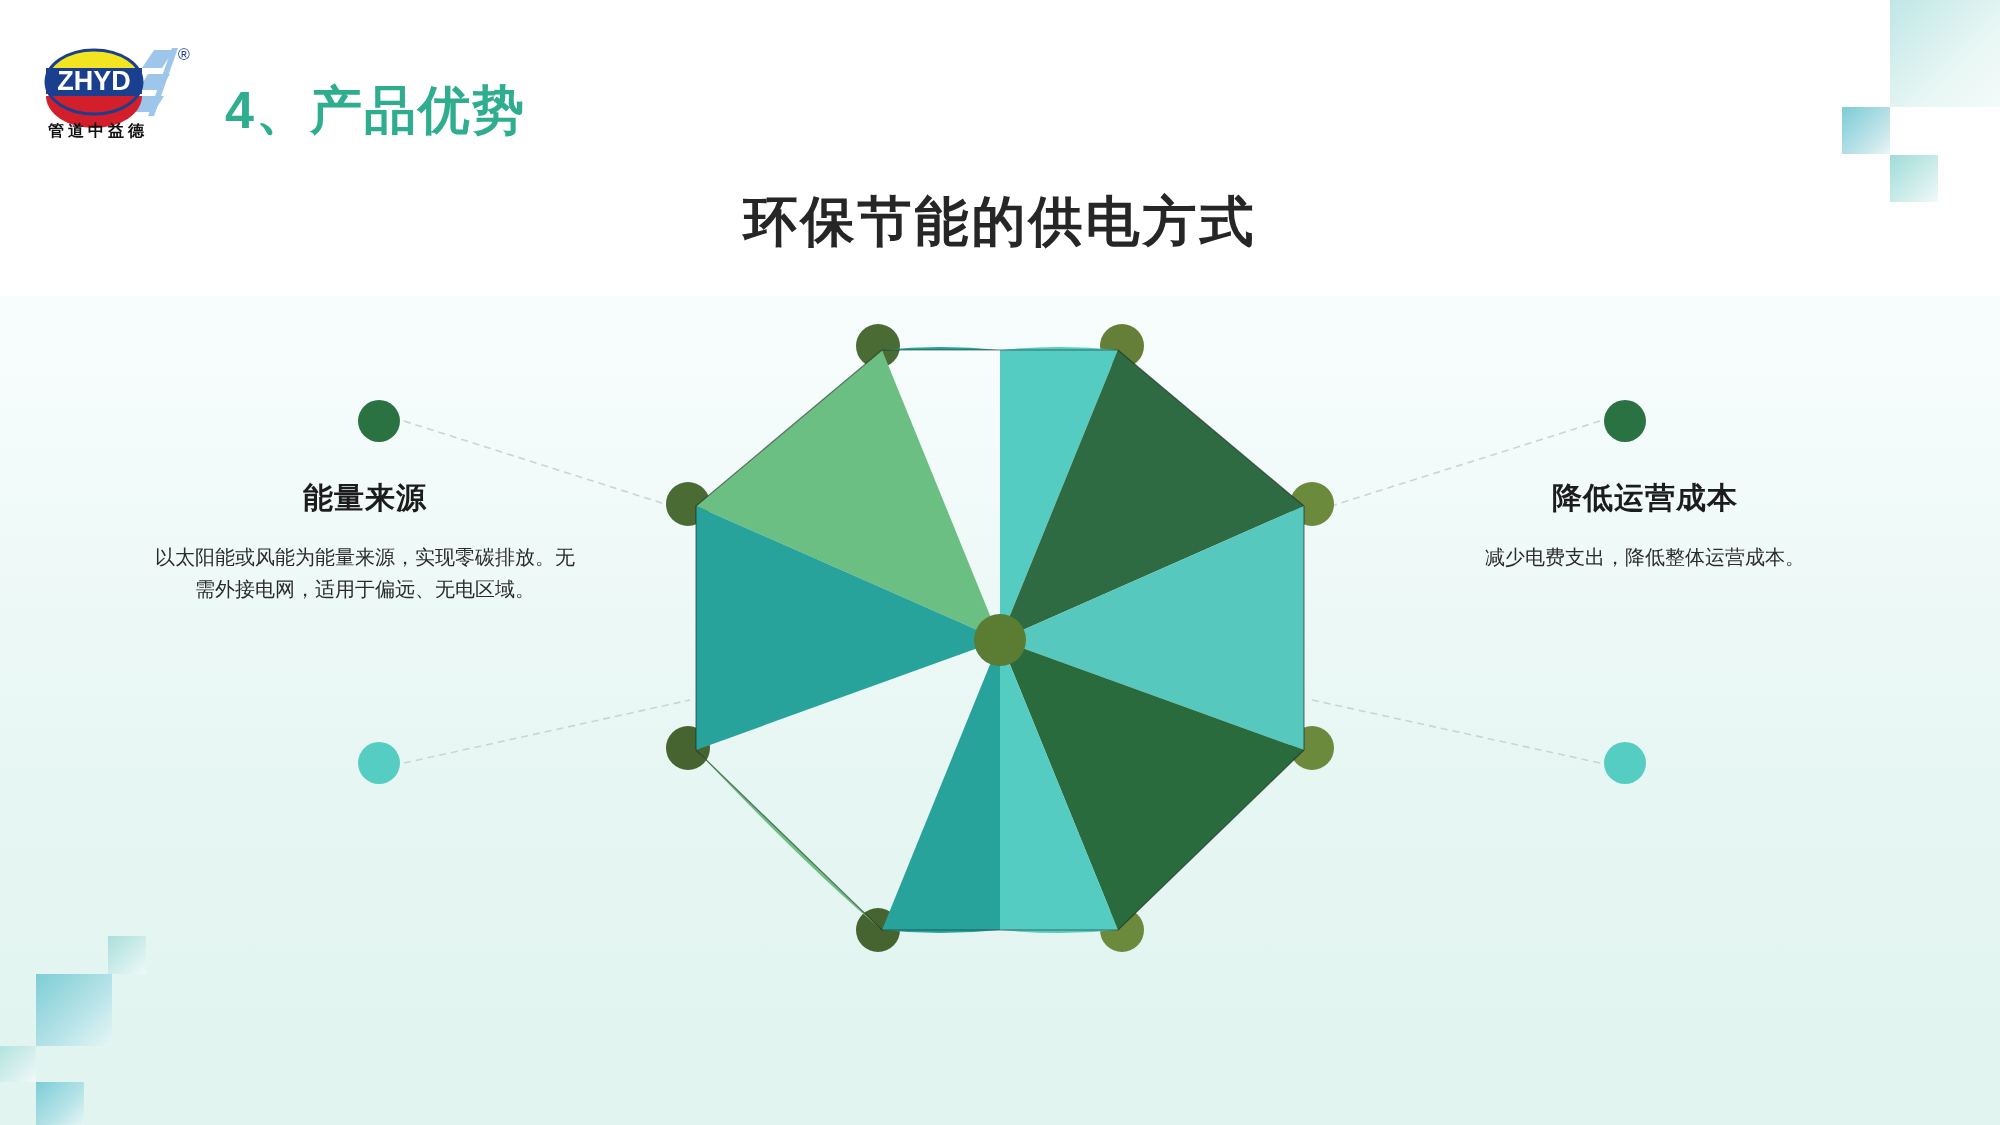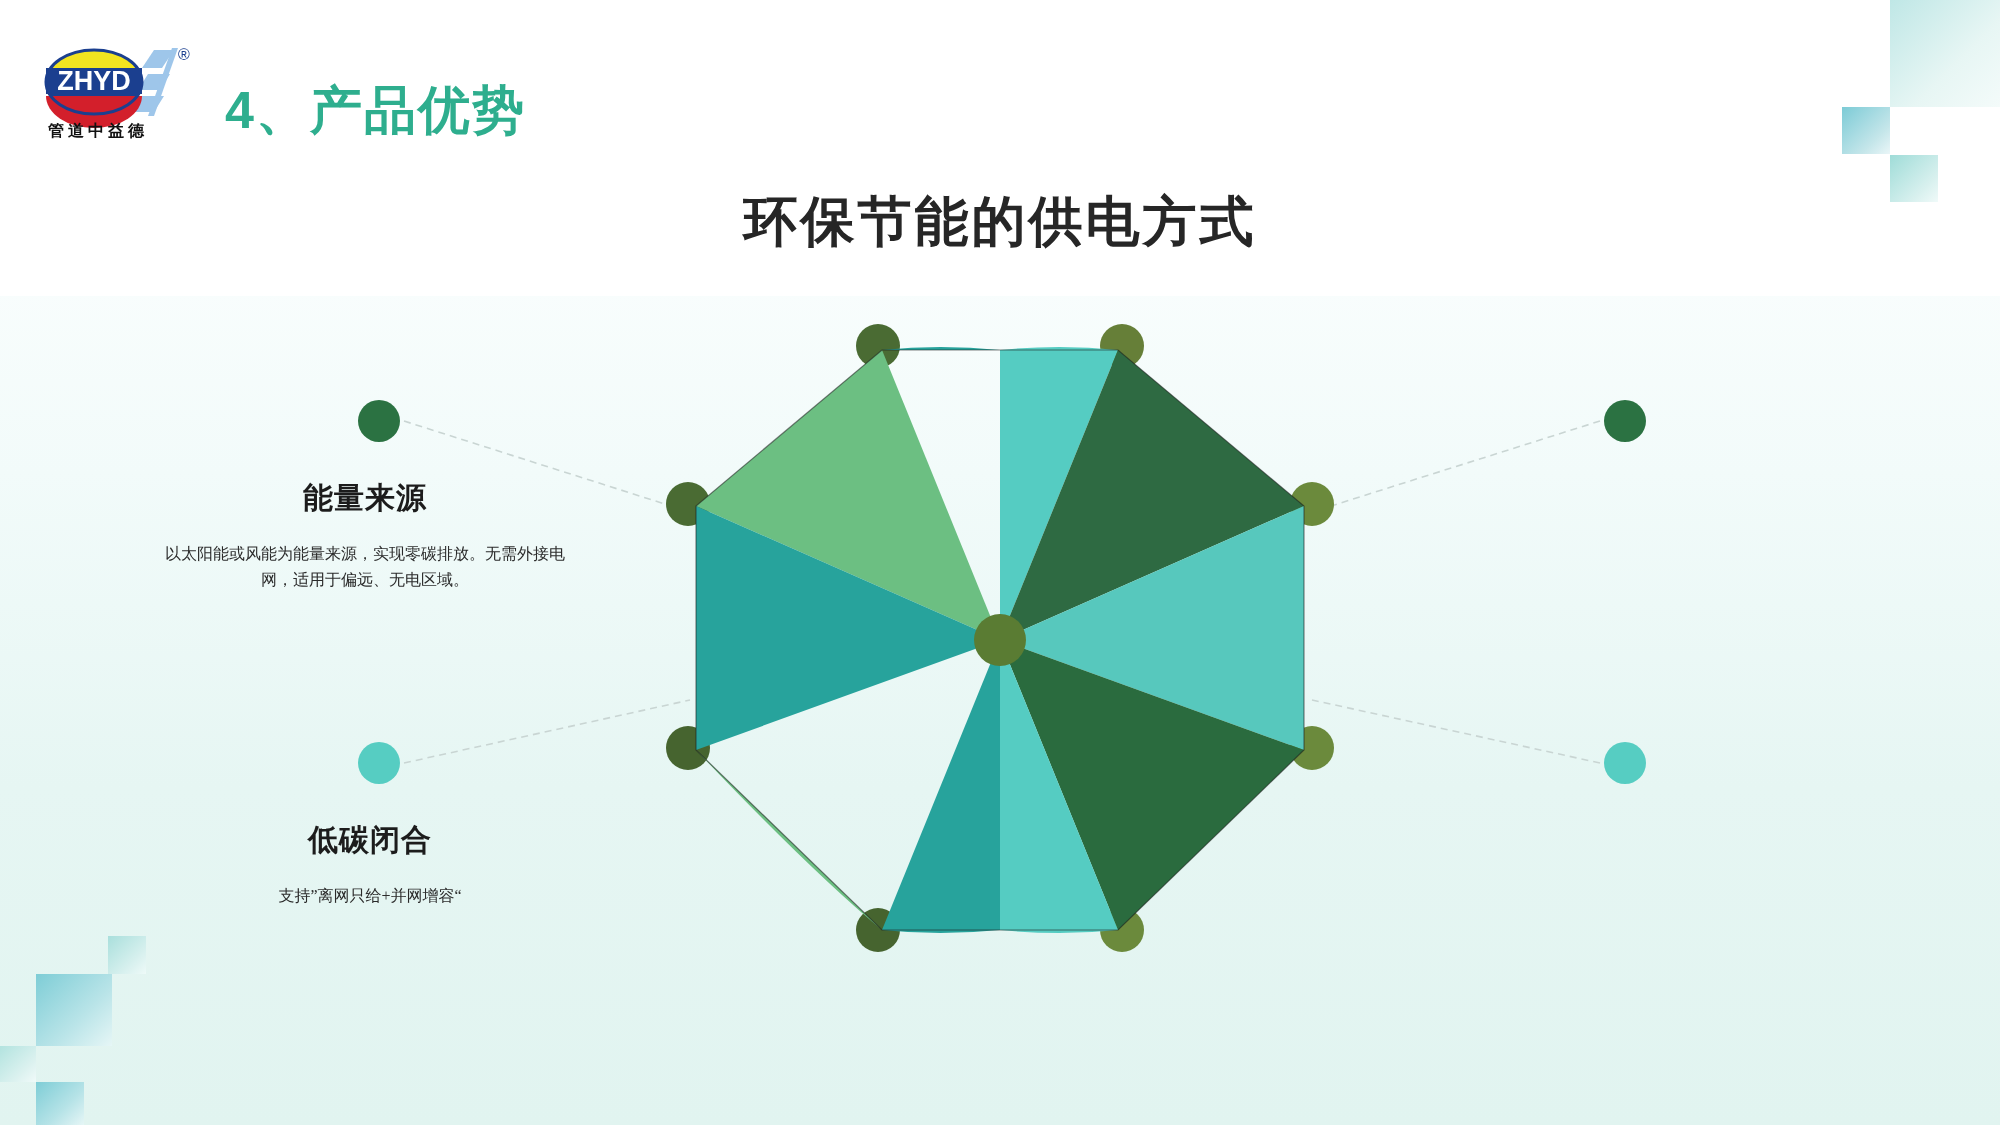--- a/index.html
+++ b/index.html
@@ -63,21 +63,21 @@
   .dot-br{left:1604px;top:742px;width:42px;height:42px;}
   
   .block{position:absolute;}
   .block-title{
     font-family:"Liberation Serif","DejaVu Serif",serif;
     font-size:30px;font-weight:bold;color:#1c1c1c;letter-spacing:1px;
     text-align:center;margin:0 0 22px 0;white-space:nowrap;
   }
   .block-body{
     font-family:"Liberation Serif","DejaVu Serif",serif;
-    font-size:16px;color:#2b2b2b;line-height:1.62;text-align:center;margin:0;
+    font-size:20px;color:#2b2b2b;line-height:1.62;text-align:center;margin:0;
   }
   .blk-energy{left:150px;top:478px;width:430px;}
   .blk-lowcarbon{left:170px;top:820px;width:400px;}
   .blk-cost{left:1430px;top:478px;width:430px;}
   .blk-dualcarbon{left:1420px;top:820px;width:440px;}
 </style>
 </head>
 <body>
 
 <div id="slide">
@@ -158,20 +158,20 @@
   <div class="dot dot-dark dot-tl"></div>
   <div class="dot dot-cyan dot-bl"></div>
   <div class="dot dot-dark dot-tr"></div>
   <div class="dot dot-cyan dot-br"></div>
 
   <div class="block blk-energy">
     <p class="block-title">能量来源</p>
     <p class="block-body">以太阳能或风能为能量来源，实现零碳排放。无需外接电网，适用于偏远、无电区域。</p>
   </div>
 
-  <div class="block blk-lowcarbon">
-    <p class="block-title">低碳闭合</p>
-    <p class="block-body">支持”离网只给+并网增容“</p>
+
+  <div class="block blk-cost">
+    <p class="block-title">降低运营成本</p>
+    <p class="block-body">减少电费支出，降低整体运营成本。</p>
   </div>
-
 
 
 </div>
 
 </body></html>

